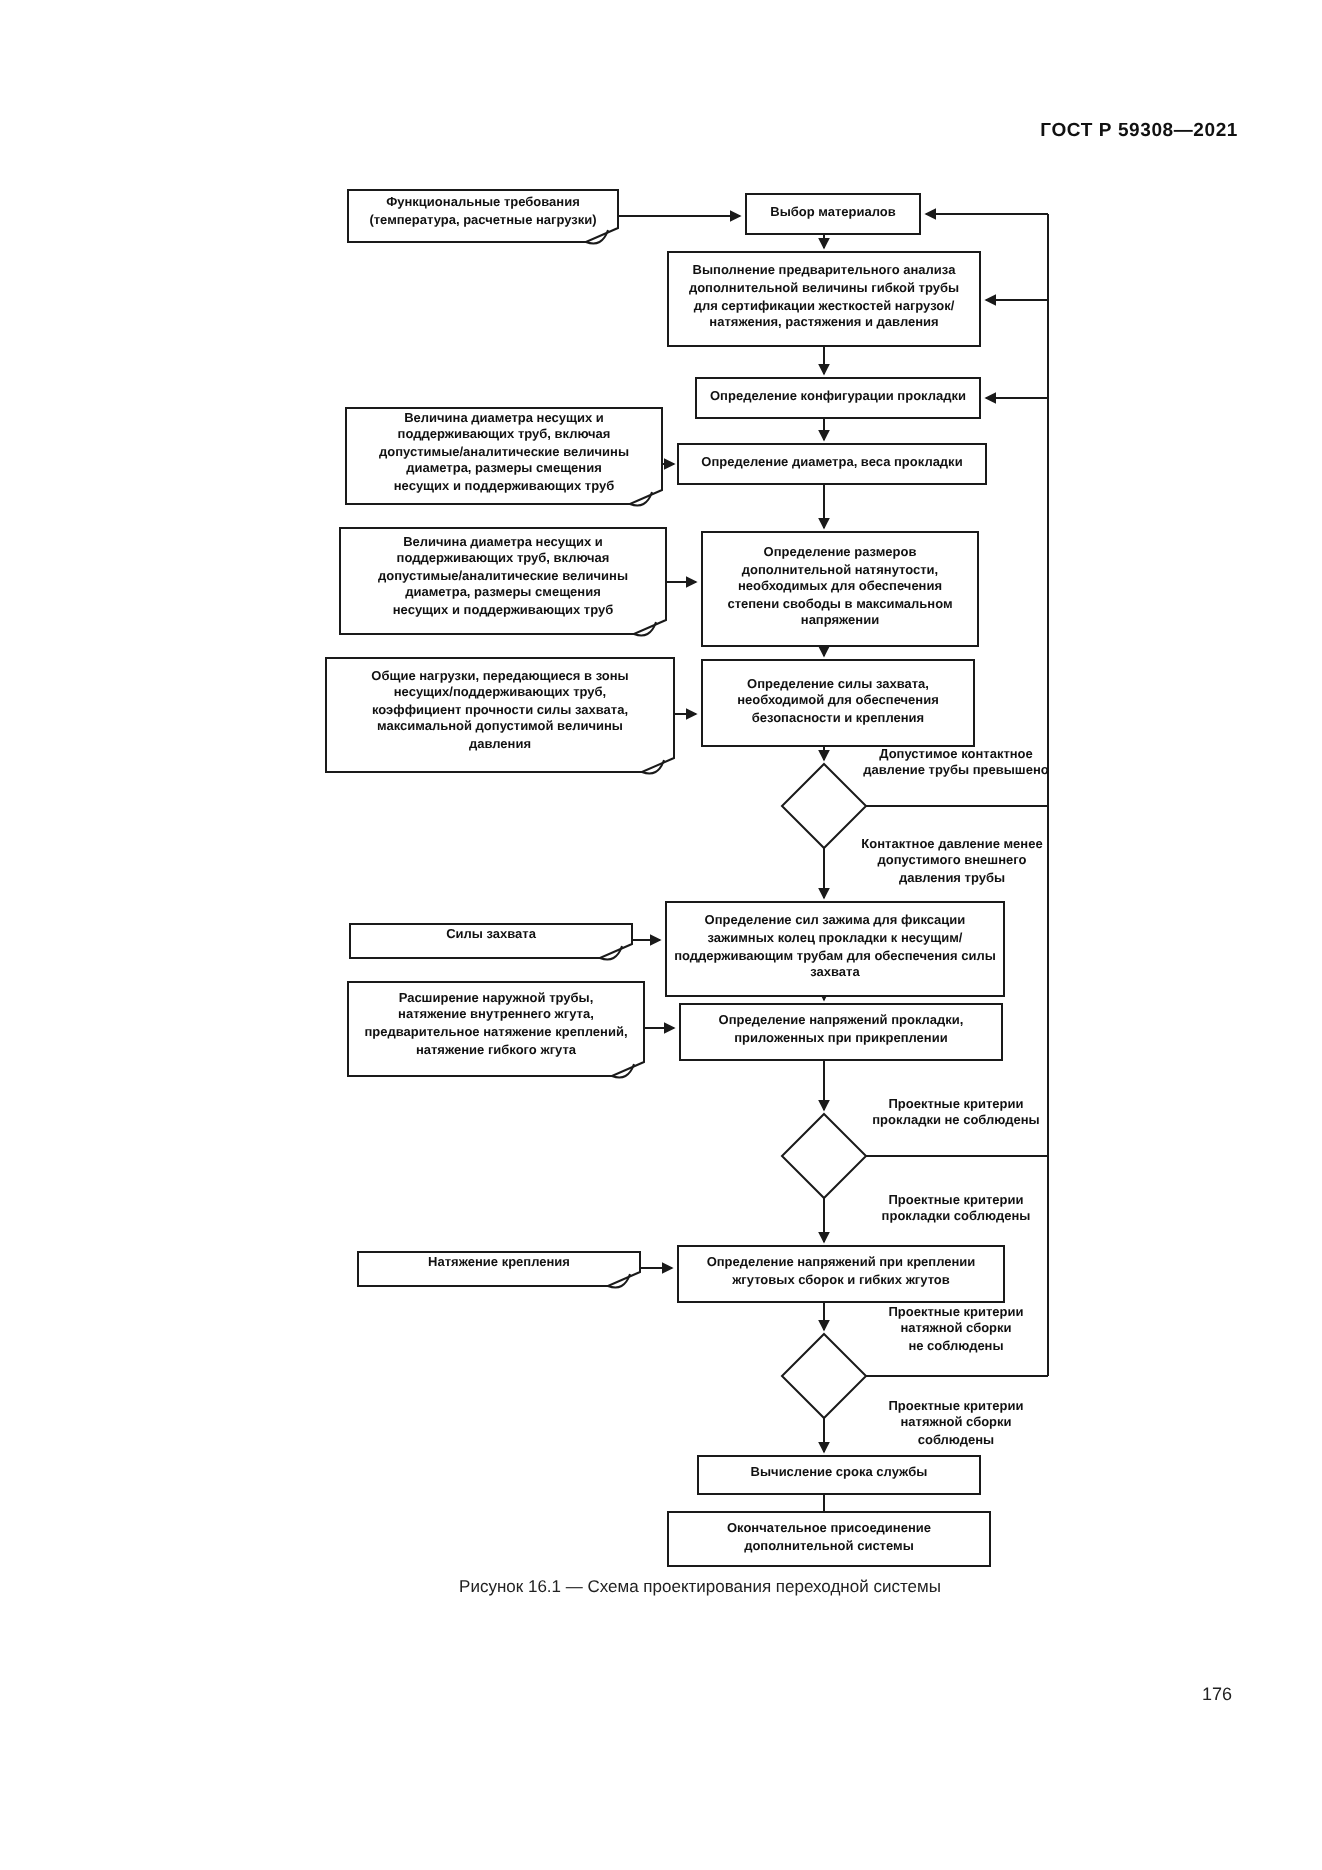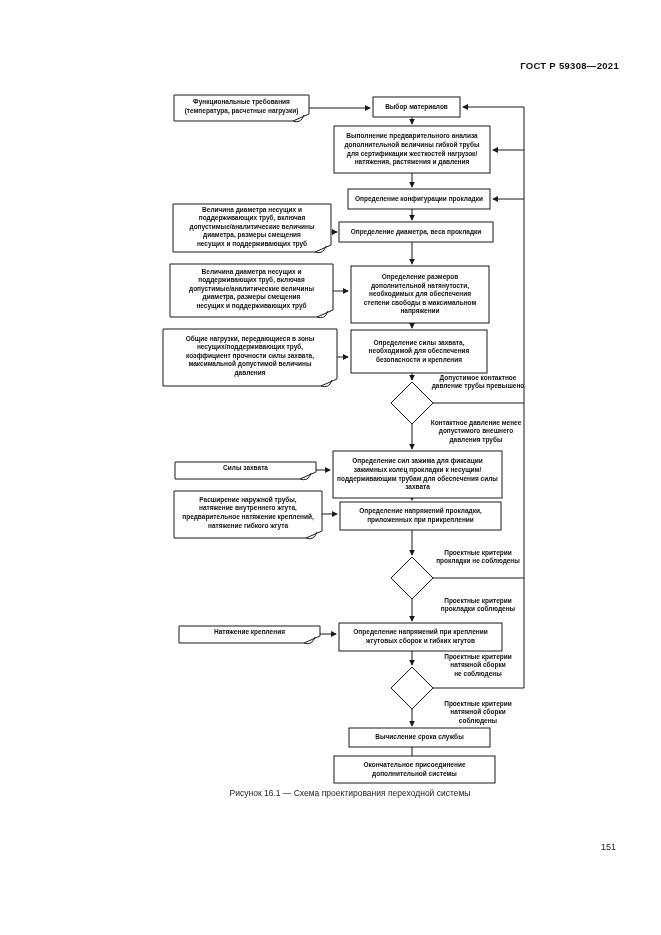--- a/index.html
+++ b/index.html
@@ -173,15 +173,15 @@
   <div class="lbl" style="left:392px;top:597px;width:104px;">Проектные критерии
 прокладки соблюдены</div>
   <div class="lbl" style="left:392px;top:653px;width:104px;">Проектные критерии
 натяжной сборки
 не соблюдены</div>
   <div class="lbl" style="left:392px;top:700px;width:104px;">Проектные критерии
 натяжной сборки
 соблюдены</div>
 
   <div class="caption">Рисунок 16.1 — Схема проектирования переходной системы</div>
-  <div class="pagenum">151</div>
+  <div class="pagenum">176</div>
 
 </div>
 
 </body></html>

